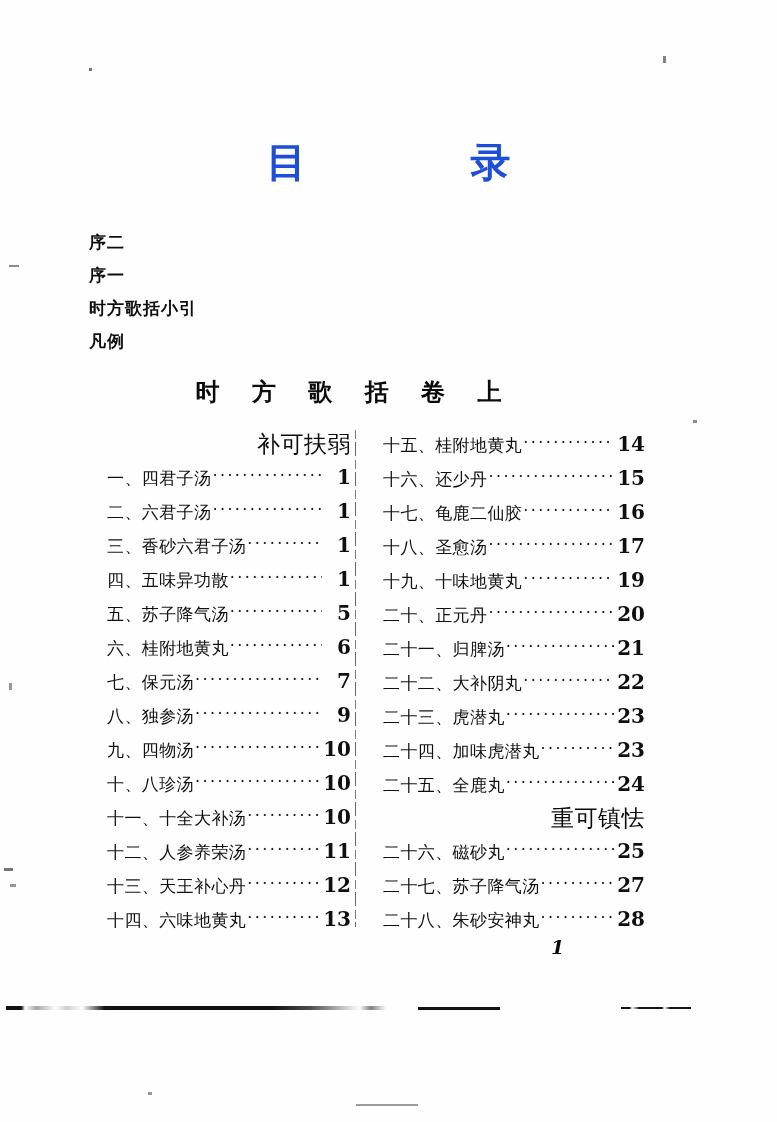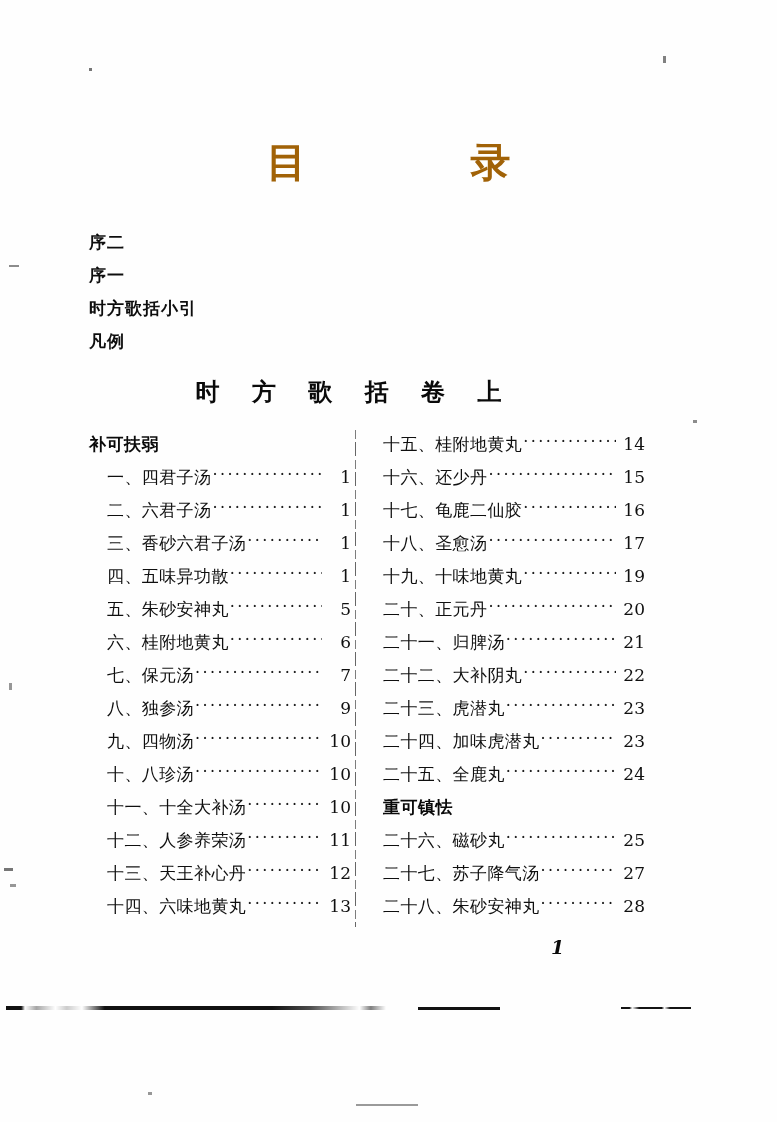--- a/index.html
+++ b/index.html
@@ -29,21 +29,21 @@
     position: absolute;
     top: 135px;
     left: 0;
     width: 777px;
     text-align: center;
     font-size: 40px;
     font-weight: 700;
     letter-spacing: 28px;
     text-indent: 28px;
     font-family: "DejaVu Serif", "Liberation Serif", serif;
-    color: #a16207;
+    color: #1d4ed8;
   }
 
   
   .front-matter {
     position: absolute;
     top: 226px;
     left: 89px;
     width: 330px;
   }
   .front-item {
@@ -96,26 +96,27 @@
       to bottom,
       #4a4a4a 0px, #4a4a4a 9px,
       rgba(0,0,0,0) 9px, rgba(0,0,0,0) 12px,
       #2b2b2b 12px, #2b2b2b 26px,
       rgba(0,0,0,0) 26px, rgba(0,0,0,0) 30px
     );
     opacity: .72;
   }
 
   .section-head {
-    font-size: 17px;
-    font-weight: 700;
+    font-size: 23px;
+    font-weight: 400;
     line-height: 33px;
     letter-spacing: .5px;
     color: #0a0a0a;
     white-space: nowrap;
+    text-align: right;
   }
 
   .entry {
     display: flex;
     align-items: baseline;
     line-height: 33px;
     font-size: 17px;
     padding-left: 18px;
     font-family: "DejaVu Serif", "Liberation Serif", serif;
     color: #0f0f0f;
@@ -134,23 +135,24 @@
     margin: 0 3px 0 1px;
     font-size: 16px;
     letter-spacing: 2.4px;
     color: #161616;
     position: relative;
     top: -3px;
   }
   .page-no {
     flex: 0 0 26px;
     text-align: right;
-    font-size: 17px;
+    font-size: 20px;
     font-family: "DejaVu Serif", "Liberation Serif", serif;
     color: #0f0f0f;
+    font-weight: bold;
   }
 
   
   .folio {
     position: absolute;
     top: 936px;
     left: 551px;
     font-size: 19px;
     font-style: italic;
     font-weight: 700;
@@ -245,21 +247,21 @@
           <span class="entry-label">三、香砂六君子汤</span>
           <span class="leader">·····················································</span>
           <span class="page-no">1</span>
         </div>
         <div class="entry">
           <span class="entry-label">四、五味异功散</span>
           <span class="leader">·····················································</span>
           <span class="page-no">1</span>
         </div>
         <div class="entry">
-          <span class="entry-label">五、朱砂安神丸</span>
+          <span class="entry-label">五、苏子降气汤</span>
           <span class="leader">·····················································</span>
           <span class="page-no">5</span>
         </div>
         <div class="entry">
           <span class="entry-label">六、桂附地黄丸</span>
           <span class="leader">·····················································</span>
           <span class="page-no">6</span>
         </div>
         <div class="entry">
           <span class="entry-label">七、保元汤</span>

